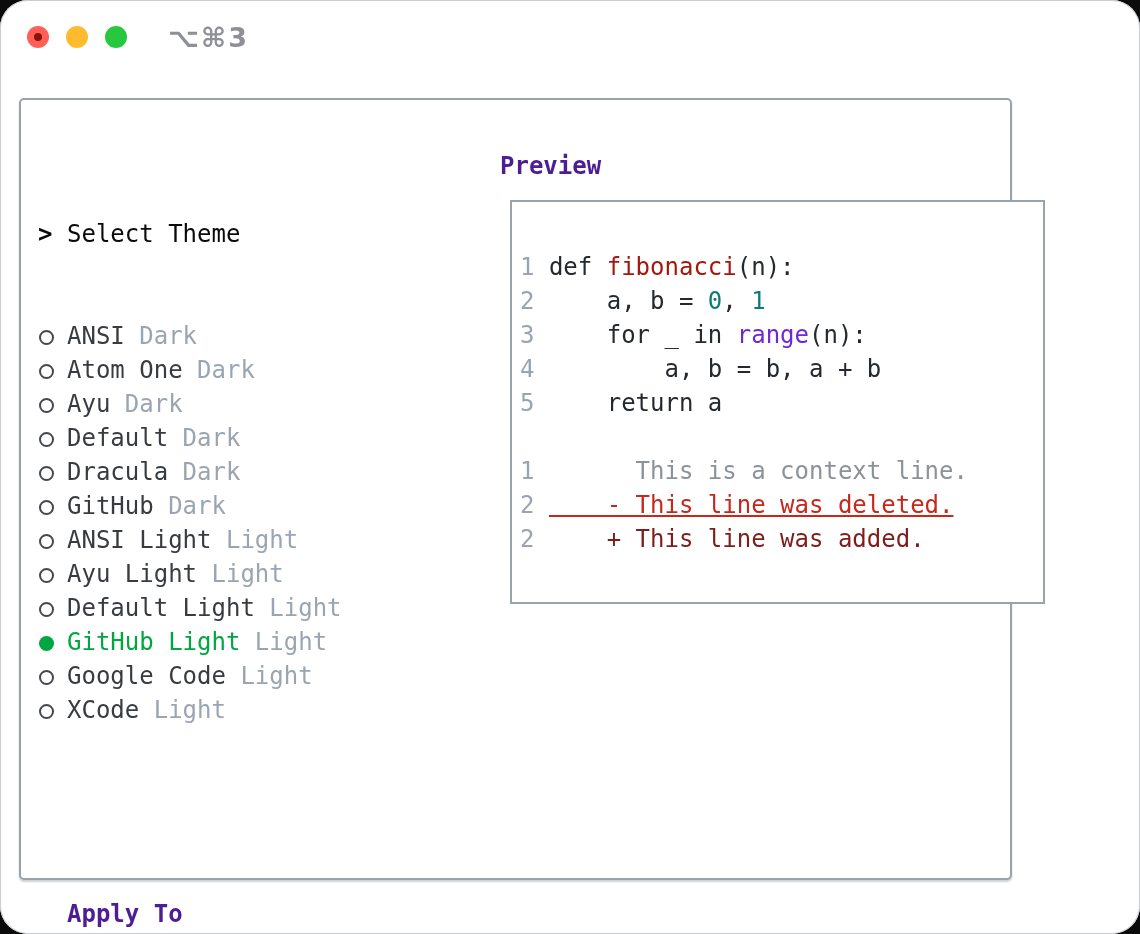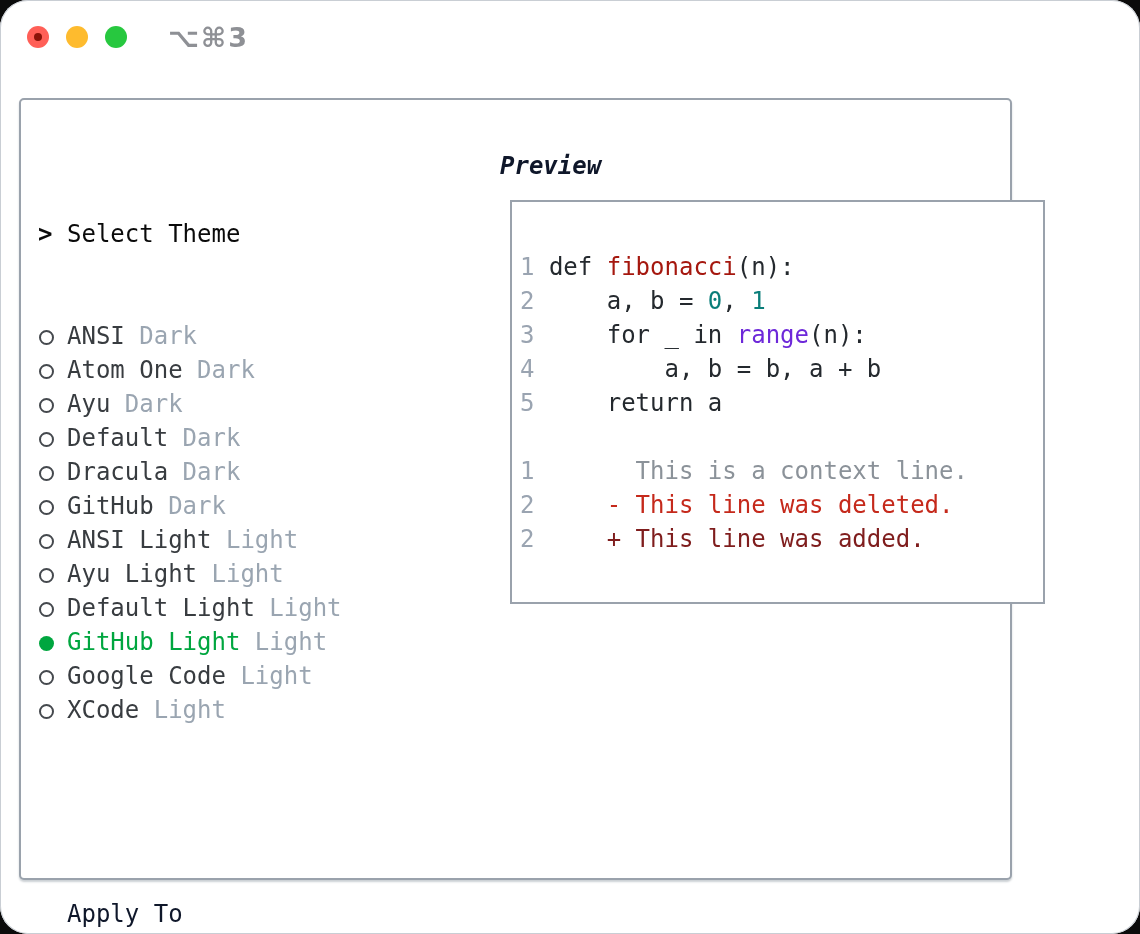--- a/index.html
+++ b/index.html
@@ -40,35 +40,35 @@
   .dot.outline{border:2px solid #45494e;}
   .dot.filled{background:#00a63f;}
   .hdr{font-weight:normal;color:#0a0a0a;}
   .prompt{font-weight:bold;color:#0a0a0a;}
   .opt-label{color:#383c40;}
   .opt-label.selected{color:#00a63f;}
   .opt-tag{color:#9aa5b1;}
   
   .preview-label{
     position:absolute;left:500px;top:149px;font-size:24px;line-height:34px;
-    font-weight:bold;color:#0f172a;font-style:italic;
+    font-weight:bold;color:#4c1d95;
   }
   .preview-box{
     position:absolute;left:510px;top:200px;width:535px;height:404px;
     border:2px solid #9aa2ac;box-sizing:border-box;background:#fff;
   }
   .codewrap{padding:48px 0 0 8px;font-size:24px;line-height:34px;white-space:pre;}
   .code-line{height:34px;}
   .ln{color:#9aa4b1;}
   .seg-code{color:#24292e;}
   .seg-function{color:#a5170e;}
   .seg-number{color:#0a7d79;}
   .seg-builtin{color:#6d28d9;}
   .seg-context{color:#8b9299;}
-  .seg-deleted{color:#c5291b;}
+  .seg-deleted{color:#c5291b;text-decoration:underline;}
   .seg-added{color:#7f1d1d;}
 </style>
 </head>
 <body>
 
 <div class="window">
 
   <div class="titlebar">
     <div class="lights">
       <div class="light red"></div>
@@ -77,21 +77,21 @@
     </div>
     <div class="win-title">⌥⌘3</div>
   </div>
 
   <div class="panel"></div>
 
   <div class="left-col">
     <div class="row"><span class="marker prompt">&gt;</span><span class="hdr">Select Theme</span></div>
     <div id="theme-list"><div class="row option"><span class="marker"><span class="dot outline"></span></span><span class="opt-label">ANSI</span><span class="opt-tag"> Dark</span></div><div class="row option"><span class="marker"><span class="dot outline"></span></span><span class="opt-label">Atom One</span><span class="opt-tag"> Dark</span></div><div class="row option"><span class="marker"><span class="dot outline"></span></span><span class="opt-label">Ayu</span><span class="opt-tag"> Dark</span></div><div class="row option"><span class="marker"><span class="dot outline"></span></span><span class="opt-label">Default</span><span class="opt-tag"> Dark</span></div><div class="row option"><span class="marker"><span class="dot outline"></span></span><span class="opt-label">Dracula</span><span class="opt-tag"> Dark</span></div><div class="row option"><span class="marker"><span class="dot outline"></span></span><span class="opt-label">GitHub</span><span class="opt-tag"> Dark</span></div><div class="row option"><span class="marker"><span class="dot outline"></span></span><span class="opt-label">ANSI Light</span><span class="opt-tag"> Light</span></div><div class="row option"><span class="marker"><span class="dot outline"></span></span><span class="opt-label">Ayu Light</span><span class="opt-tag"> Light</span></div><div class="row option"><span class="marker"><span class="dot outline"></span></span><span class="opt-label">Default Light</span><span class="opt-tag"> Light</span></div><div class="row option"><span class="marker"><span class="dot filled"></span></span><span class="opt-label selected">GitHub Light</span><span class="opt-tag"> Light</span></div><div class="row option"><span class="marker"><span class="dot outline"></span></span><span class="opt-label">Google Code</span><span class="opt-tag"> Light</span></div><div class="row option"><span class="marker"><span class="dot outline"></span></span><span class="opt-label">XCode</span><span class="opt-tag"> Light</span></div></div>
     <div class="row"> </div>
-    <div class="row"><span class="marker"></span><span class="hdr" style="font-weight:normal;color:#0f172a;margin-top:36px;">Apply To</span></div>
+    <div class="row"><span class="marker"></span><span class="hdr" style="font-weight:bold;color:#4c1d95;margin-top:36px;">Apply To</span></div>
     
     
     
   </div>
 
   <div class="preview-label">Preview</div>
 
   <div class="preview-box">
     <div class="codewrap" id="code-lines"><div class="code-line"><span class="ln">1 </span><span class="seg-code">def </span><span class="seg-function">fibonacci</span><span class="seg-code">(n):</span></div><div class="code-line"><span class="ln">2 </span><span class="seg-code">    a, b = </span><span class="seg-number">0</span><span class="seg-code">, </span><span class="seg-number">1</span></div><div class="code-line"><span class="ln">3 </span><span class="seg-code">    for _ in </span><span class="seg-builtin">range</span><span class="seg-code">(n):</span></div><div class="code-line"><span class="ln">4 </span><span class="seg-code">        a, b = b, a + b</span></div><div class="code-line"><span class="ln">5 </span><span class="seg-code">    return a</span></div><div class="code-line"><span class="ln"> </span></div><div class="code-line"><span class="ln">1 </span><span class="seg-context">      This is a context line.</span></div><div class="code-line"><span class="ln">2 </span><span class="seg-deleted">    - This line was deleted.</span></div><div class="code-line"><span class="ln">2 </span><span class="seg-added">    + This line was added.</span></div></div>
   </div>

